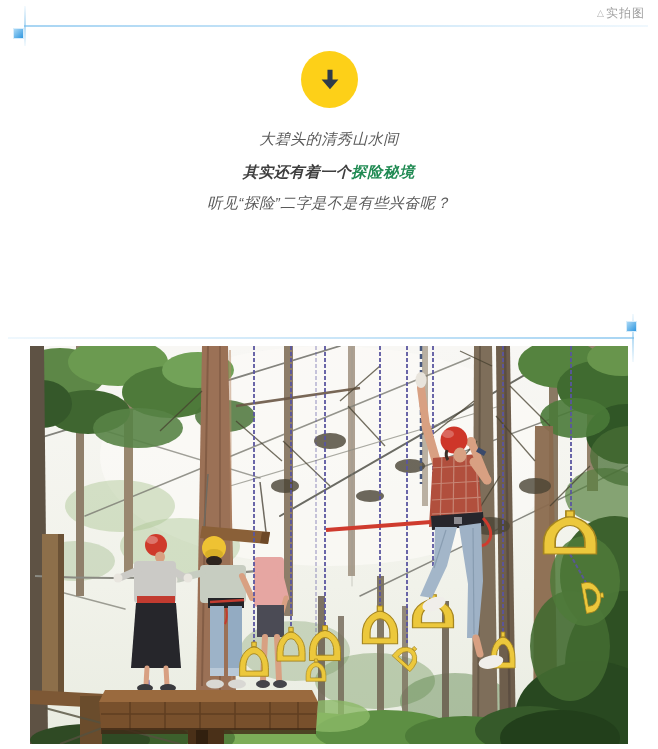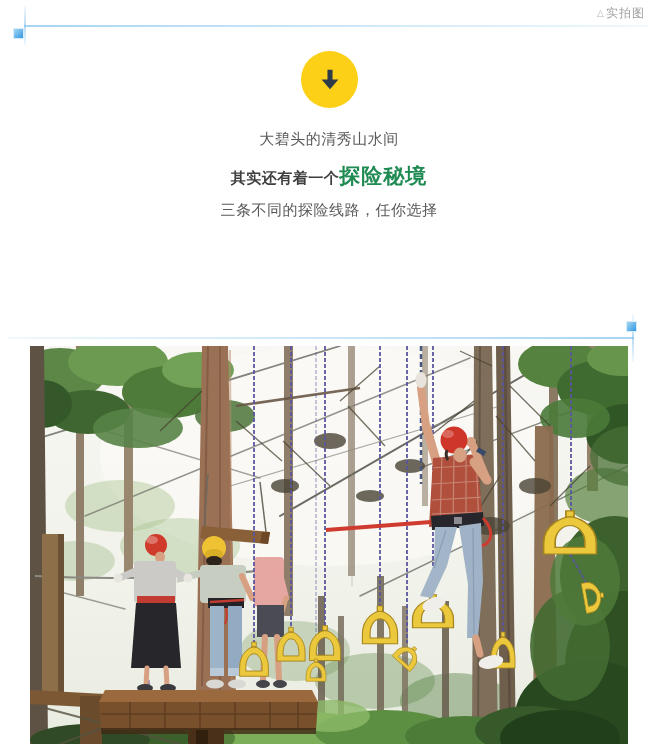--- a/index.html
+++ b/index.html
@@ -32,24 +32,24 @@
   }
   .handle.tl{left:13px;top:28px;}
   .handle.tr{left:626px;top:321px;}
   
   .badge{
     position:absolute;left:301px;top:51px;width:57px;height:57px;
     border-radius:50%;background:#fdd018;
     display:flex;align-items:center;justify-content:center;
   }
   
-  .intro{position:absolute;left:0;top:131px;width:658px;text-align:center;}
+  .intro{position:absolute;left:0;top:131px;width:658px;text-align:center;font-style:italic;}
   .intro p{margin:0 0 16px;font-size:15px;line-height:1.1;color:#595959;letter-spacing:.5px;}
   .intro p.l2{color:#3e3e3e;font-weight:bold;margin-bottom:15px;}
-  .intro p.l2 .hl{font-size:21px;color:#1f8a52;font-weight:bold;letter-spacing:1px;}
+  .intro p.l2 .hl{font-size:15px;color:#1f8a52;font-weight:bold;letter-spacing:1px;}
   
   .photo{
     position:absolute;left:30px;top:346px;width:598px;height:398px;
     overflow:hidden;background:#eef0e9;
   }
   .photo svg{display:block;}
 </style>
 </head>
 <body>
 
@@ -68,21 +68,21 @@
 <div class="badge">
   <svg width="32" height="32" viewBox="0 0 24 24">
     <rect x="10.1" y="4.3" width="3.8" height="8.2" fill="#2e3b49"></rect>
     <polygon points="5.7,11.6 18.3,11.6 12,19" fill="#2e3b49"></polygon>
   </svg>
 </div>
 
 <div class="intro">
   <p>大碧头的清秀山水间</p>
   <p class="l2"><span>其实还有着一个</span><span class="hl">探险秘境</span></p>
-  <p>三条不同的探险线路，任你选择</p>
+  <p>听见“探险”二字是不是有些兴奋呢？</p>
 </div>
 
 <div class="photo">
 <svg width="598" height="398" viewBox="0 0 598 398" preserveAspectRatio="none">
   <title>森林高空拓展探险实拍：戴红色头盔、穿格子衫的游客抓着绳索踩着黄色攀爬环穿越树林，左侧木平台上站着三名戴头盔的游客</title>
   <defs>
     <linearGradient id="sky" x1="0" y1="0" x2="0" y2="1">
       <stop offset="0" stop-color="#f8f7f4"></stop>
       <stop offset="0.6" stop-color="#f1f2ea"></stop>
       <stop offset="1" stop-color="#e9ece1"></stop>

